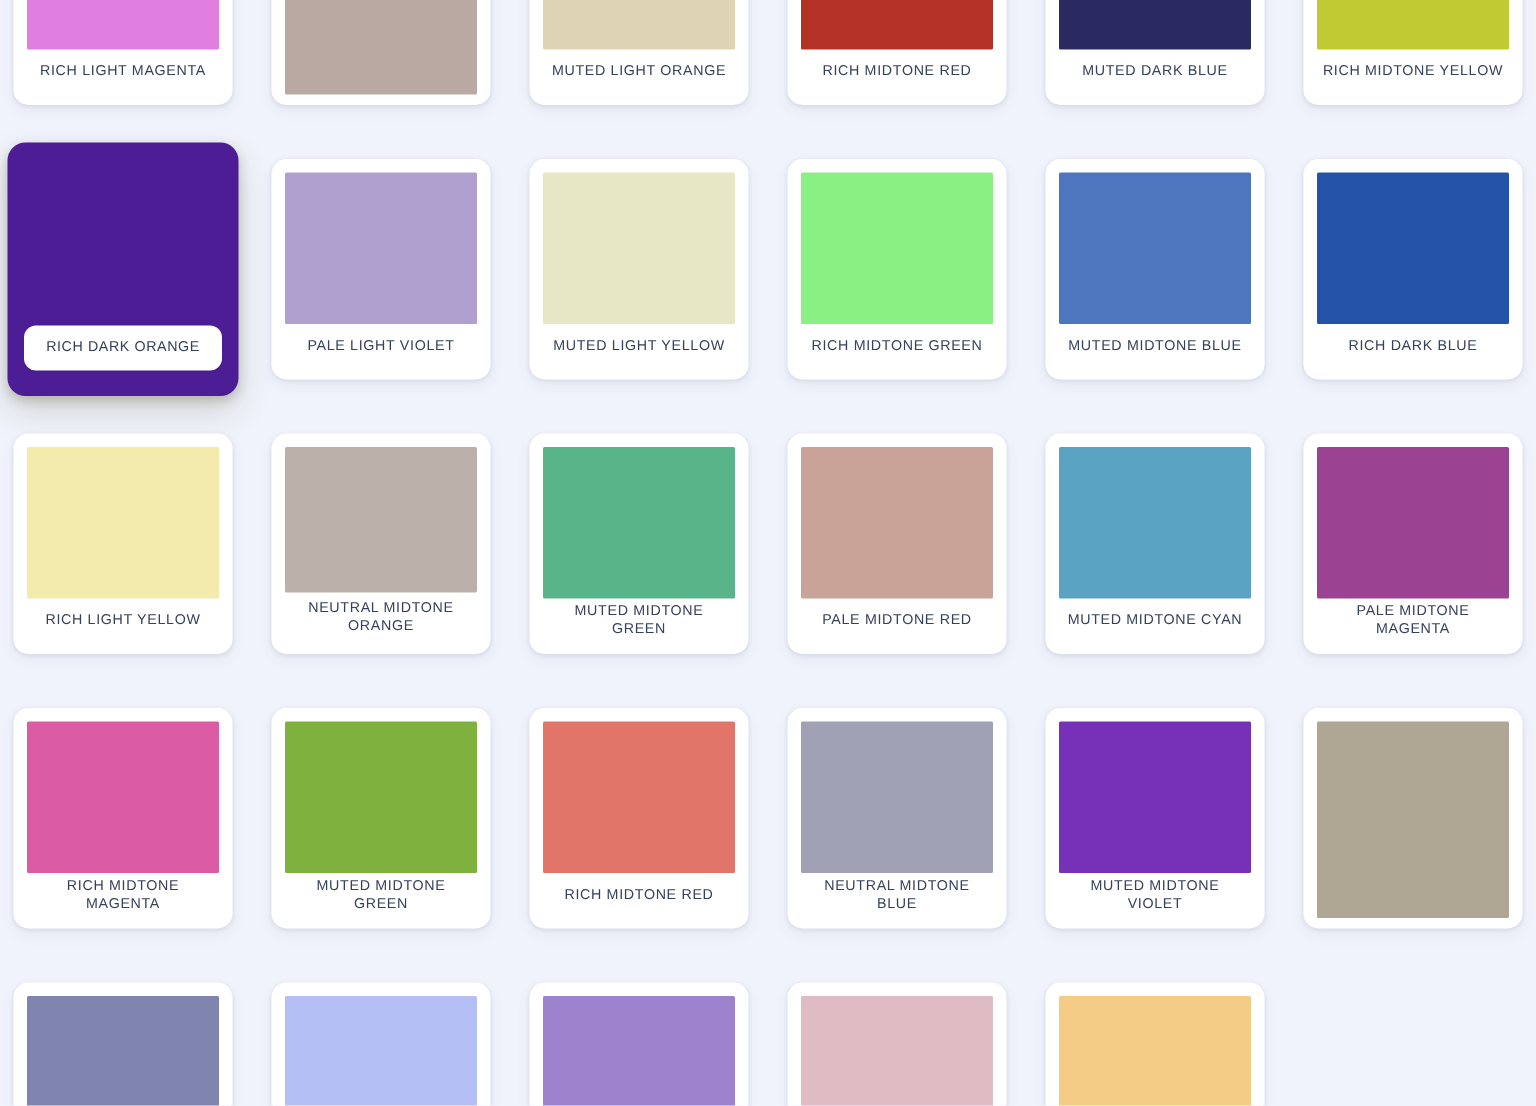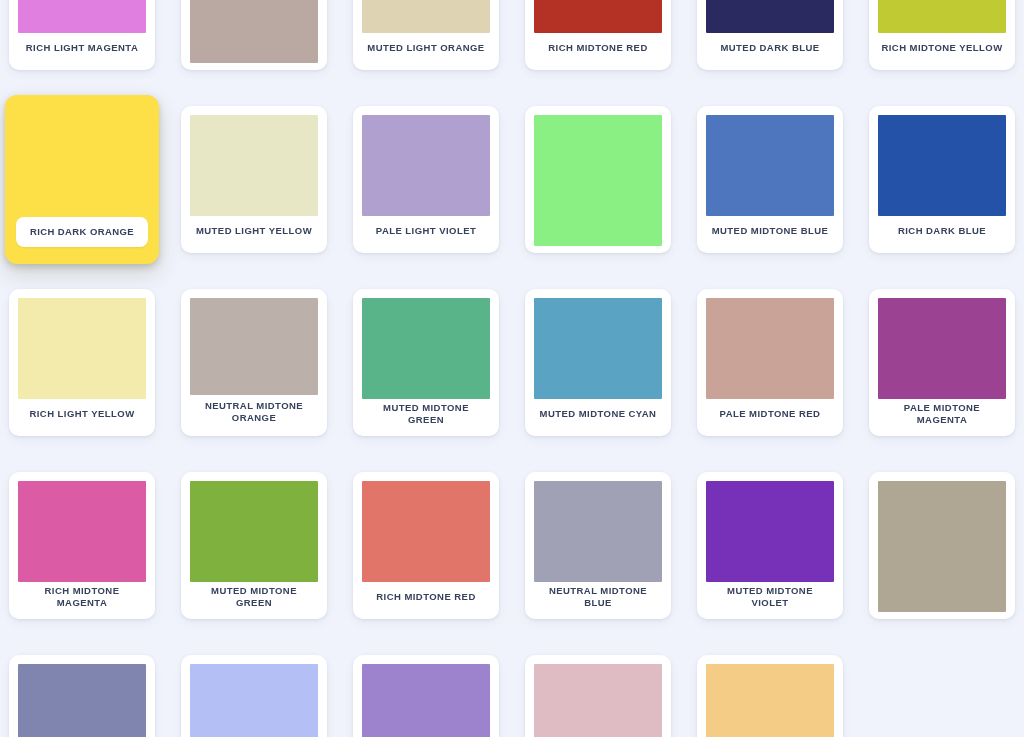--- a/index.html
+++ b/index.html
@@ -62,21 +62,21 @@
 
   .swatch-label {
     flex: 0 0 auto;
     height: 34px;
     display: flex;
     align-items: center;
     justify-content: center;
     text-align: center;
     color: #36415C;
     font-size: 9.5px;
-    font-weight: bold;
+    font-weight: normal;
     letter-spacing: 0.45px;
     line-height: 12px;
     text-transform: uppercase;
     padding: 0 2px;
     word-break: normal;
   }
 
   
   .swatch-card.one-line .swatch-label { height: 30px; }
 
@@ -129,33 +129,34 @@
         <div class="swatch-label">RICH MIDTONE RED</div>
       </div>
       <div class="swatch-card one-line">
         <div class="swatch-chip" style="background: rgb(42, 42, 97);"></div>
         <div class="swatch-label">MUTED DARK BLUE</div>
       </div>
       <div class="swatch-card one-line">
         <div class="swatch-chip" style="background: rgb(192, 203, 51);"></div>
         <div class="swatch-label">RICH MIDTONE YELLOW</div>
       </div>
-      <div class="swatch-card is-selected one-line" style="background: #fde047;">
+      <div class="swatch-card is-selected one-line" style="background: #4c1d95;">
         <div class="swatch-label">RICH DARK ORANGE</div>
+      </div>
+      <div class="swatch-card one-line">
+        <div class="swatch-chip" style="background: rgb(175, 160, 208);"></div>
+        <div class="swatch-label">PALE LIGHT VIOLET</div>
       </div>
       <div class="swatch-card one-line">
         <div class="swatch-chip" style="background: rgb(232, 231, 197);"></div>
         <div class="swatch-label">MUTED LIGHT YELLOW</div>
       </div>
       <div class="swatch-card one-line">
-        <div class="swatch-chip" style="background: rgb(175, 160, 208);"></div>
-        <div class="swatch-label">PALE LIGHT VIOLET</div>
-      </div>
-      <div class="swatch-card one-line">
         <div class="swatch-chip" style="background: rgb(139, 240, 132);"></div>
+        <div class="swatch-label">RICH MIDTONE GREEN</div>
       </div>
       <div class="swatch-card one-line">
         <div class="swatch-chip" style="background: rgb(77, 118, 190);"></div>
         <div class="swatch-label">MUTED MIDTONE BLUE</div>
       </div>
       <div class="swatch-card one-line">
         <div class="swatch-chip" style="background: rgb(35, 82, 168);"></div>
         <div class="swatch-label">RICH DARK BLUE</div>
       </div>
       <div class="swatch-card one-line">
@@ -164,28 +165,28 @@
       </div>
       <div class="swatch-card">
         <div class="swatch-chip" style="background: rgb(188, 177, 170);"></div>
         <div class="swatch-label">NEUTRAL MIDTONE ORANGE</div>
       </div>
       <div class="swatch-card one-line">
         <div class="swatch-chip" style="background: rgb(90, 180, 137);"></div>
         <div class="swatch-label">MUTED MIDTONE GREEN</div>
       </div>
       <div class="swatch-card one-line">
+        <div class="swatch-chip" style="background: rgb(201, 162, 152);"></div>
+        <div class="swatch-label">PALE MIDTONE RED</div>
+      </div>
+      <div class="swatch-card one-line">
         <div class="swatch-chip" style="background: rgb(91, 163, 194);"></div>
         <div class="swatch-label">MUTED MIDTONE CYAN</div>
       </div>
       <div class="swatch-card one-line">
-        <div class="swatch-chip" style="background: rgb(201, 162, 152);"></div>
-        <div class="swatch-label">PALE MIDTONE RED</div>
-      </div>
-      <div class="swatch-card one-line">
         <div class="swatch-chip" style="background: rgb(156, 66, 147);"></div>
         <div class="swatch-label">PALE MIDTONE MAGENTA</div>
       </div>
       <div class="swatch-card one-line">
         <div class="swatch-chip" style="background: rgb(219, 91, 164);"></div>
         <div class="swatch-label">RICH MIDTONE MAGENTA</div>
       </div>
       <div class="swatch-card one-line">
         <div class="swatch-chip" style="background: rgb(127, 177, 63);"></div>
         <div class="swatch-label">MUTED MIDTONE GREEN</div>

